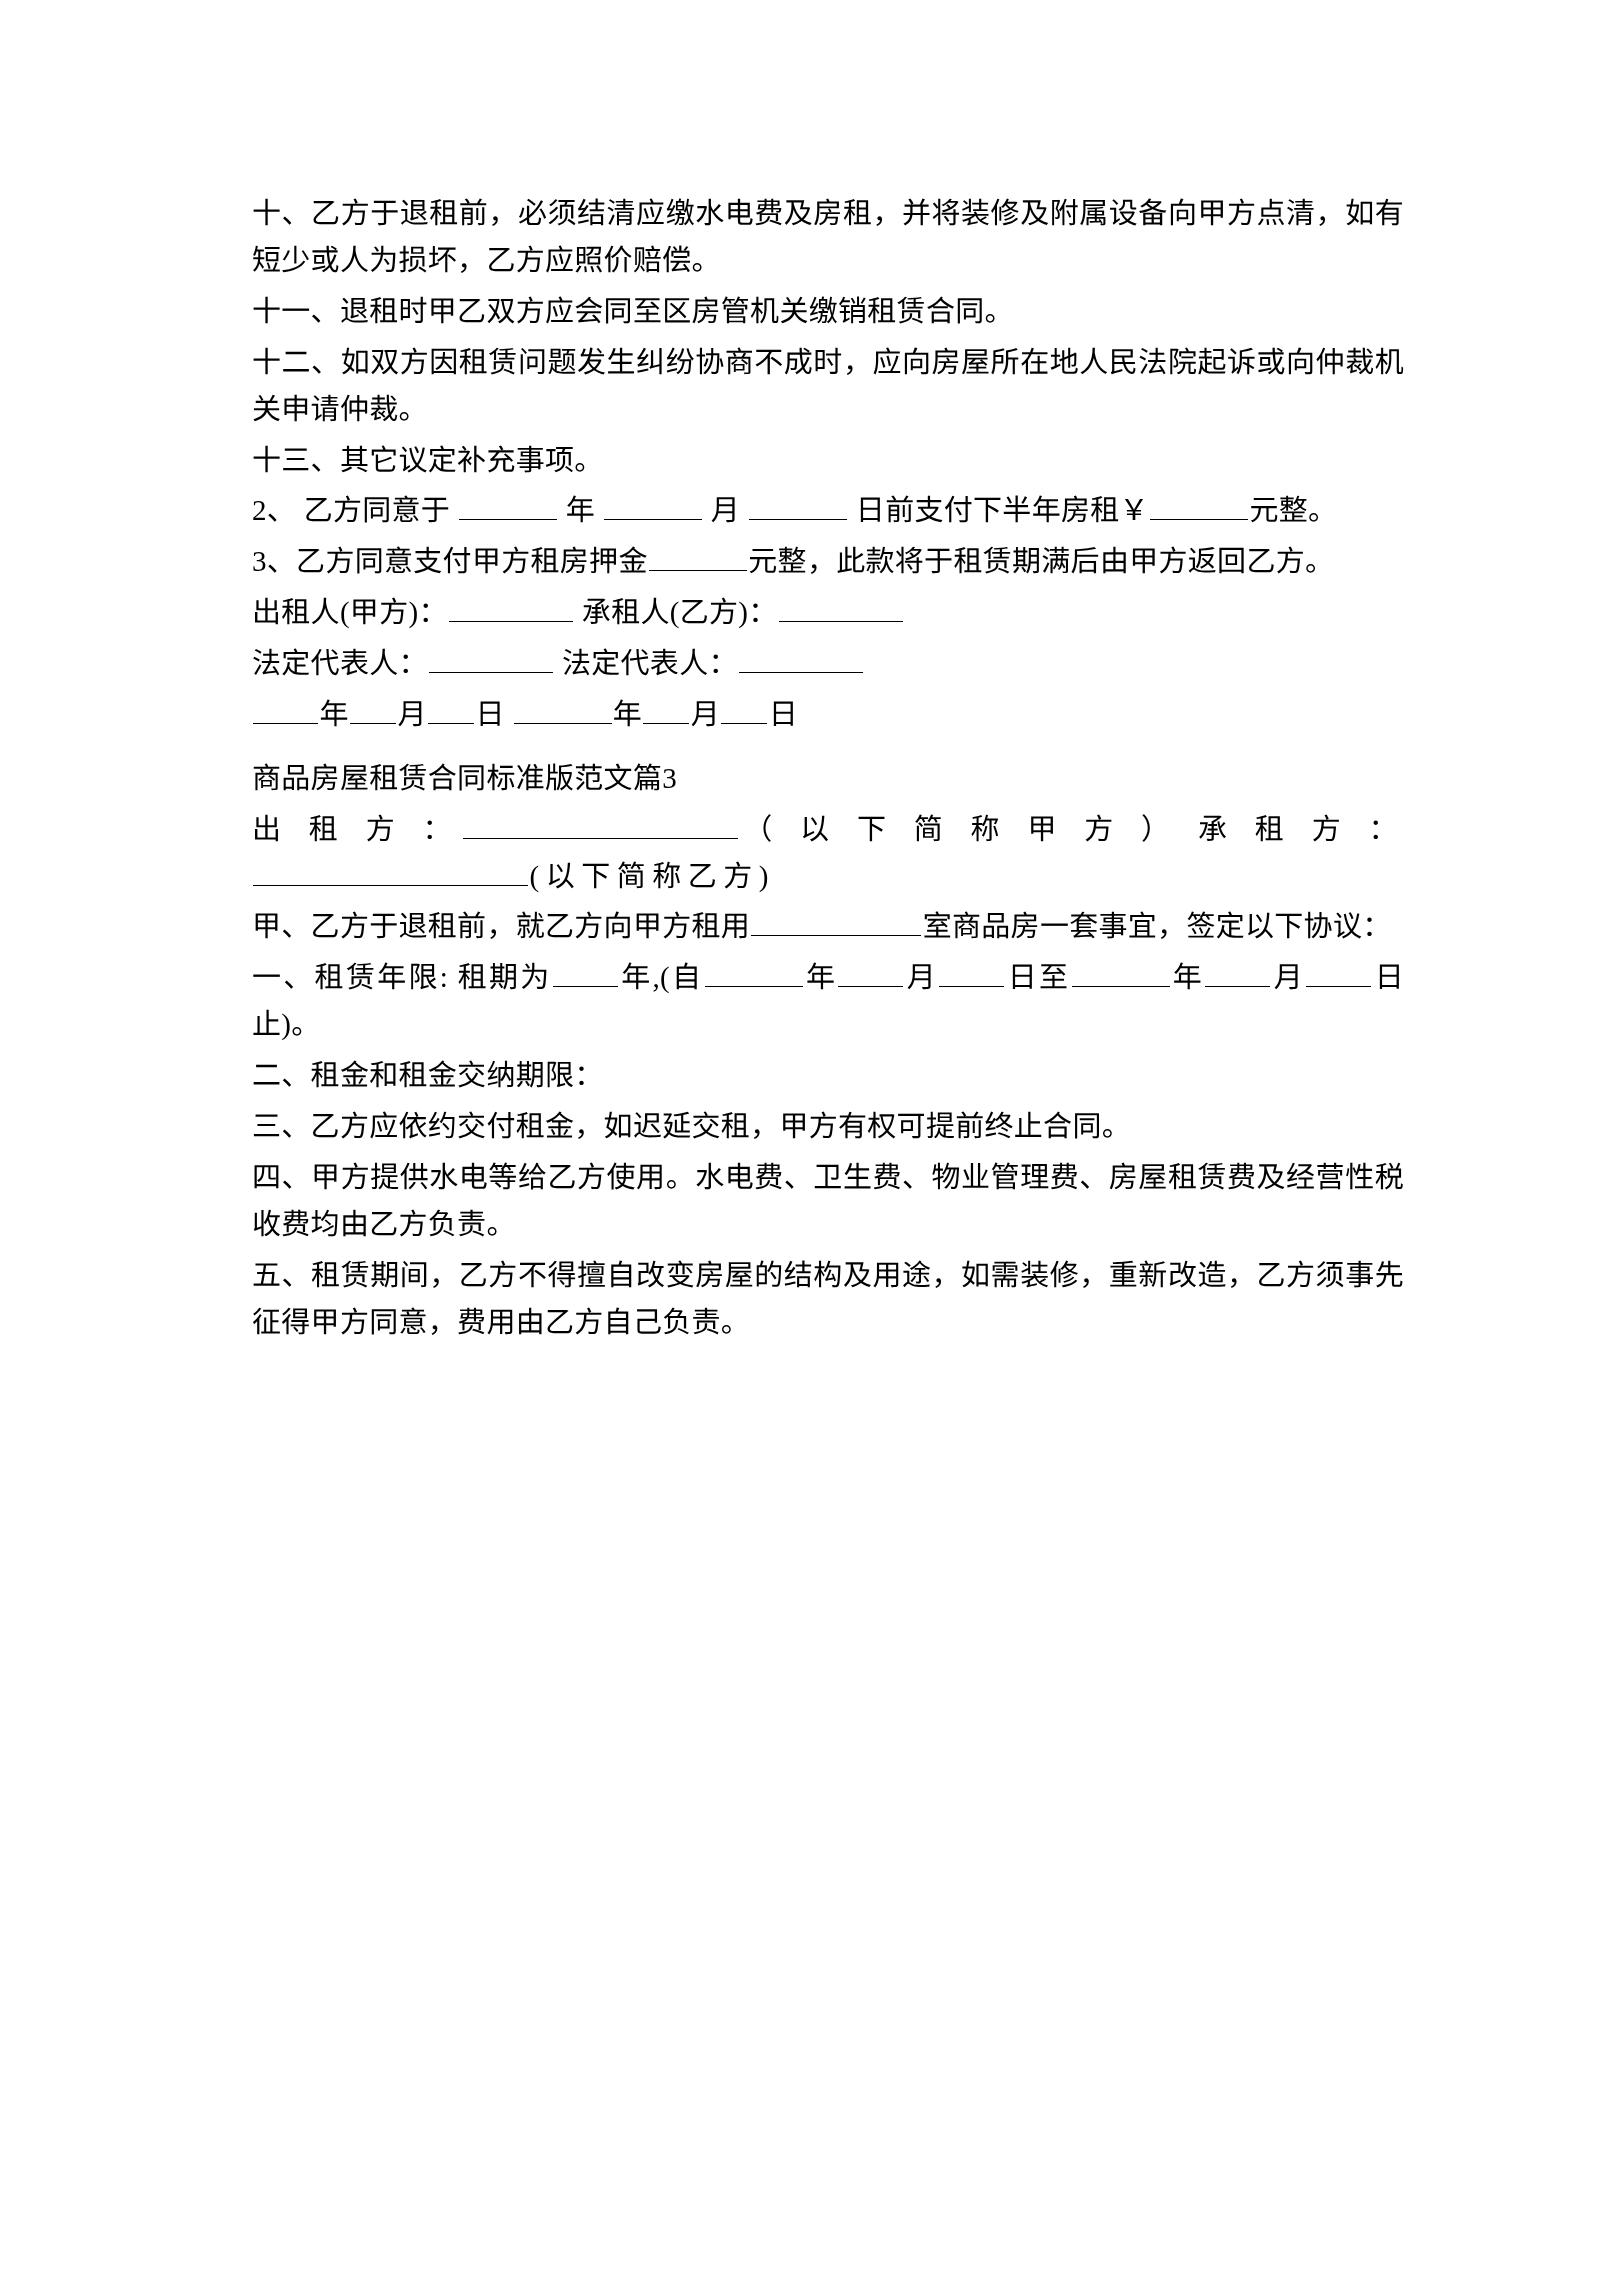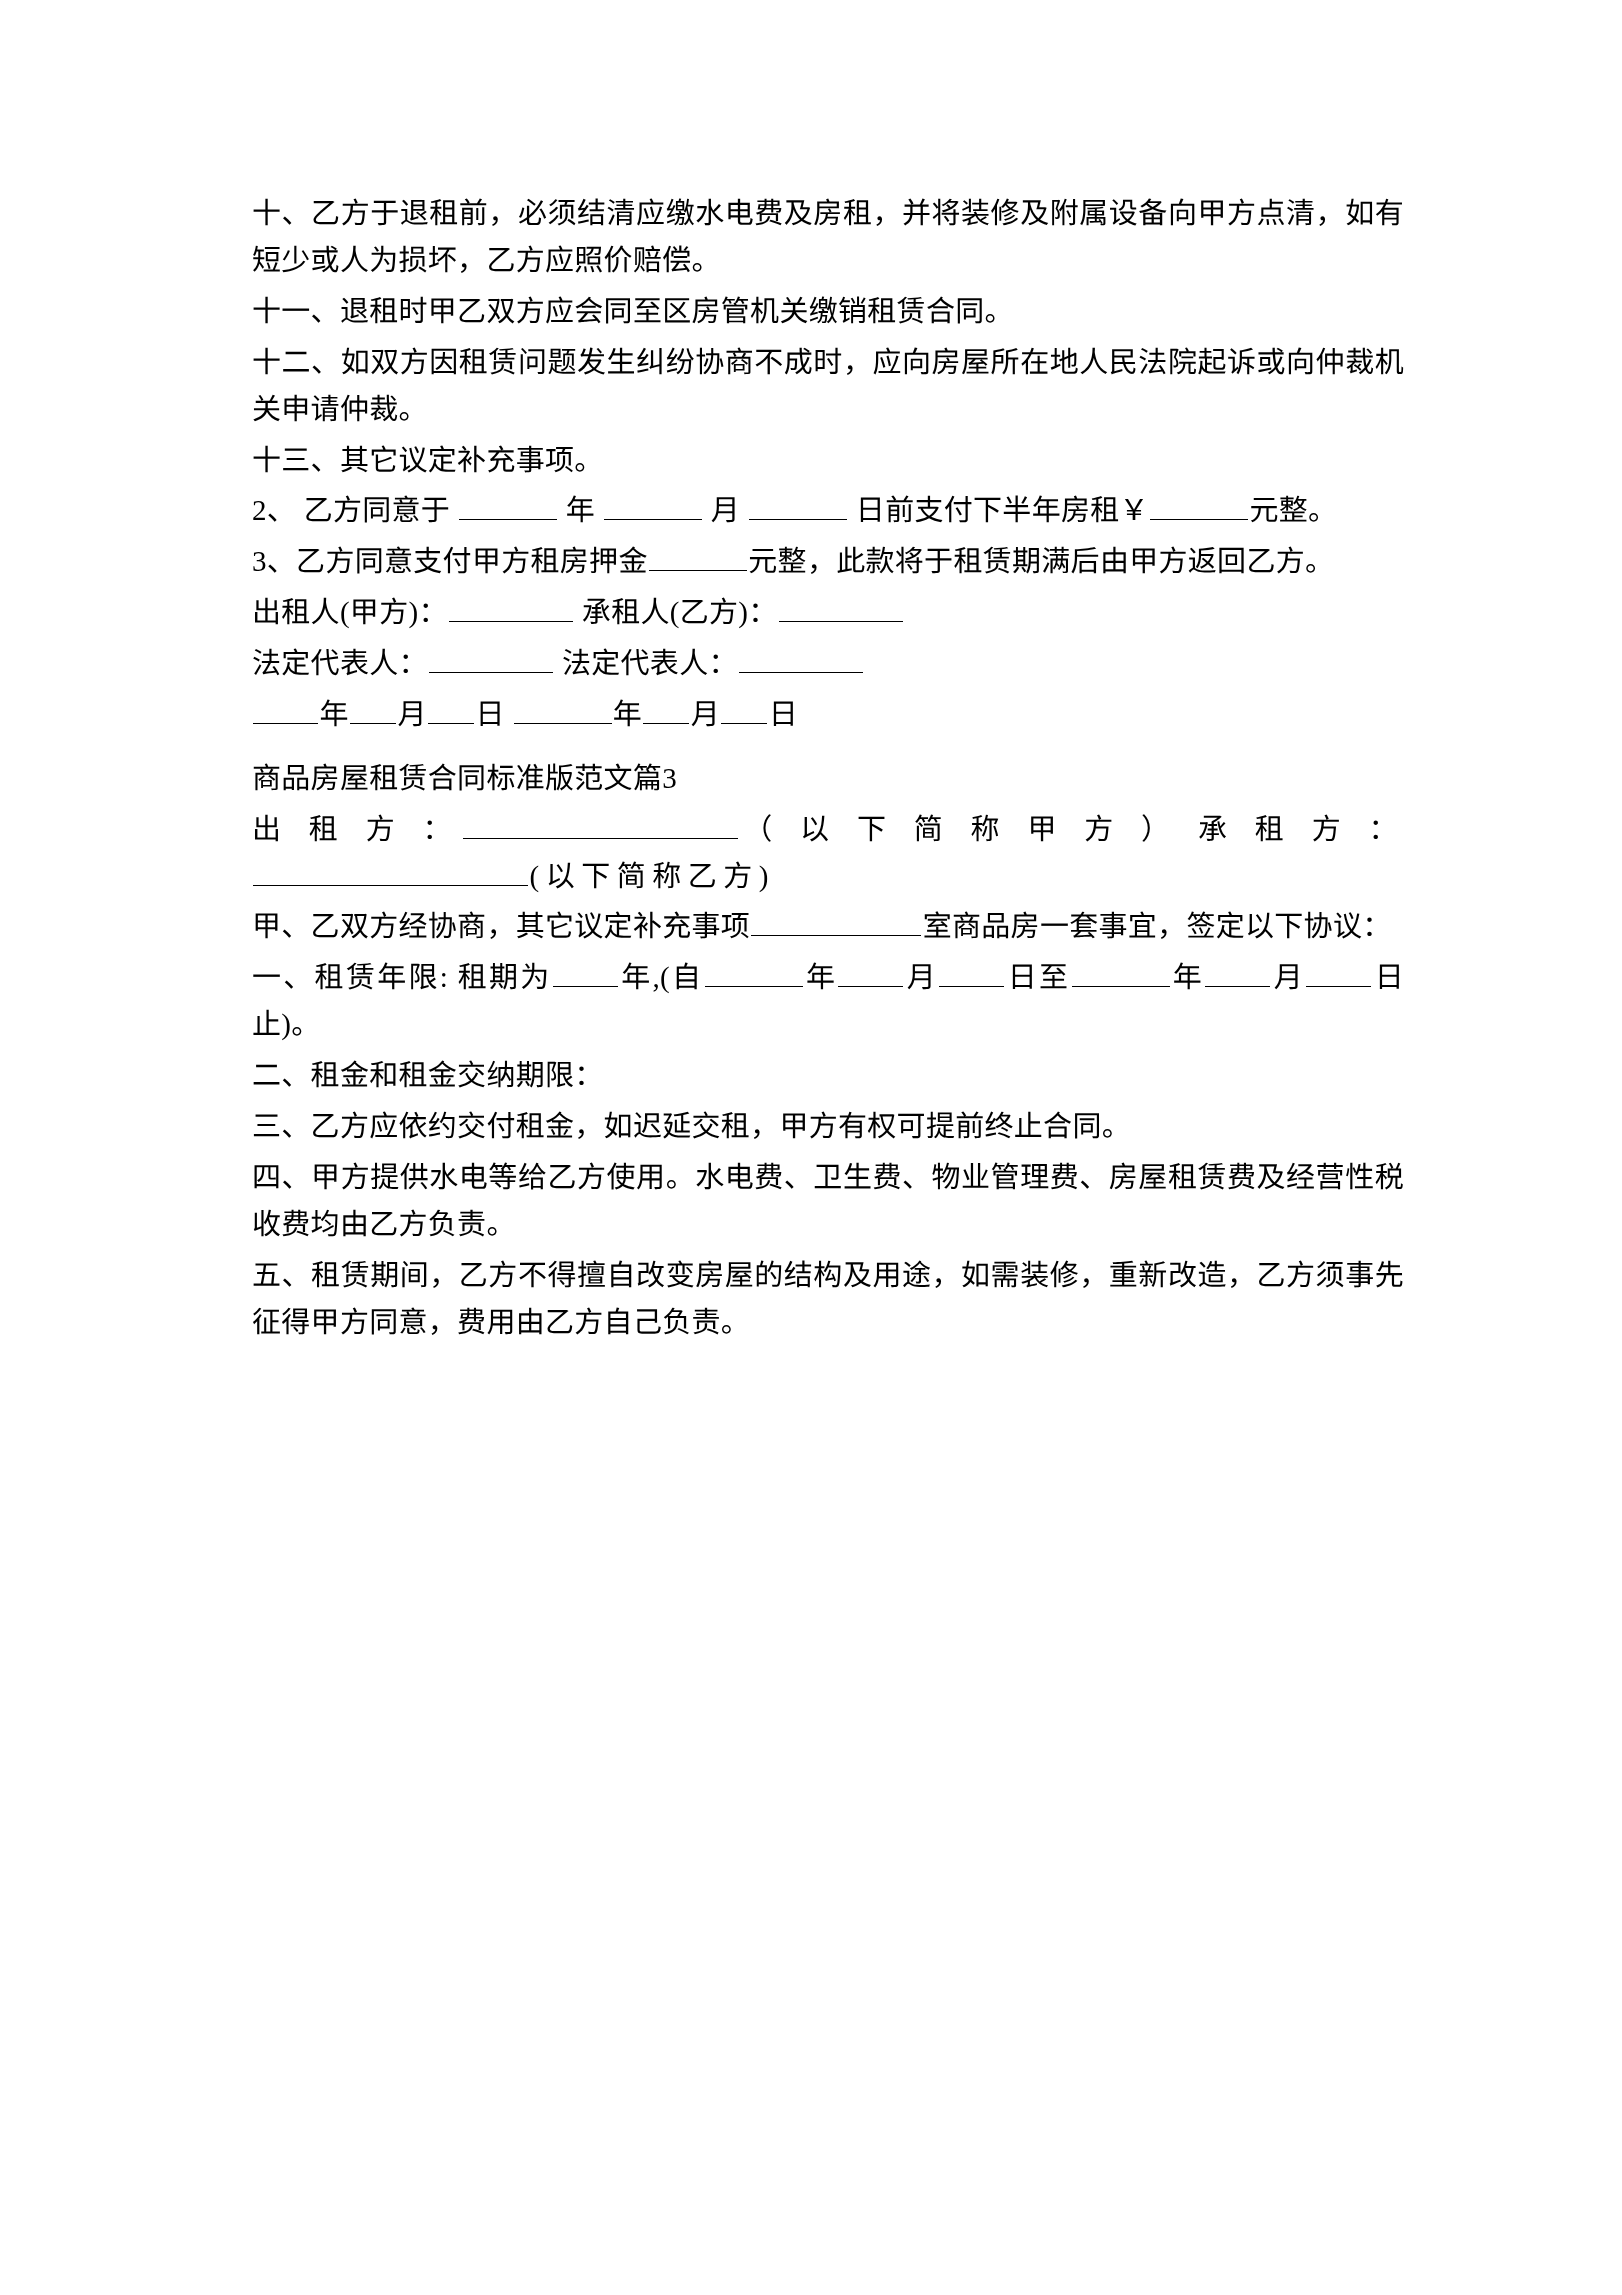--- a/index.html
+++ b/index.html
@@ -66,21 +66,21 @@
       <p class="indent"><span>十一、退租时甲乙双方应会同至区房管机关缴销租赁合同。</span></p>
       <p class="indent"><span>十二、如双方因租赁问题发生纠纷协商不成时，应向房屋所在地人民法院起诉或向仲裁机关申请仲裁。</span></p>
       <p class="indent"><span>十三、其它议定补充事项。</span></p>
       <p class="indent"><span>2、 乙方同意于 </span><span class="blank b-m"></span><span> 年 </span><span class="blank b-m"></span><span> 月 </span><span class="blank b-m"></span><span> 日前支付下半年房租￥</span><span class="blank b-m"></span><span>元整。</span></p>
       <p class="indent"><span>3、乙方同意支付甲方租房押金</span><span class="blank b-m"></span><span>元整，此款将于租赁期满后由甲方返回乙方。</span></p>
       <p class="indent"><span>出租人(甲方)：</span><span class="blank b-l"></span><span> 承租人(乙方)：</span><span class="blank b-l"></span></p>
       <p class="indent"><span>法定代表人：</span><span class="blank b-l"></span><span> 法定代表人：</span><span class="blank b-l"></span></p>
       <p class="indent"><span class="blank b-s"></span><span>年</span><span class="blank b-xs"></span><span>月</span><span class="blank b-xs"></span><span>日 </span><span class="blank b-m"></span><span>年</span><span class="blank b-xs"></span><span>月</span><span class="blank b-xs"></span><span>日</span></p>
       <p class="indent section-title"><span>商品房屋租赁合同标准版范文篇3</span></p>
       <p class="indent spaced"><span>出 租 方 ：</span><span class="blank b-xxl"></span><span>（ 以 下 简 称 甲 方 ） 承 租 方 ：</span><span class="blank b-xxl"></span><span>(以下简称乙方)</span></p>
-      <p class="indent"><span>甲、乙双方经协商，其它议定补充事项</span><span class="blank b-xl"></span><span>室商品房一套事宜，签定以下协议：</span></p>
+      <p class="indent"><span>甲、乙方于退租前，就乙方向甲方租用</span><span class="blank b-xl"></span><span>室商品房一套事宜，签定以下协议：</span></p>
       <p class="indent"><span>一、租赁年限: 租期为</span><span class="blank b-s"></span><span>年,(自</span><span class="blank b-m"></span><span>年</span><span class="blank b-s"></span><span>月</span><span class="blank b-s"></span><span>日至</span><span class="blank b-m"></span><span>年</span><span class="blank b-s"></span><span>月</span><span class="blank b-s"></span><span>日止)。</span></p>
       <p class="indent"><span>二、租金和租金交纳期限：</span></p>
       <p class="indent"><span>三、乙方应依约交付租金，如迟延交租，甲方有权可提前终止合同。</span></p>
       <p class="indent"><span>四、甲方提供水电等给乙方使用。水电费、卫生费、物业管理费、房屋租赁费及经营性税收费均由乙方负责。</span></p>
       <p class="indent"><span>五、租赁期间，乙方不得擅自改变房屋的结构及用途，如需装修，重新改造，乙方须事先征得甲方同意，费用由乙方自己负责。</span></p>
     </div>
 </div>
 
 
 </body></html>

